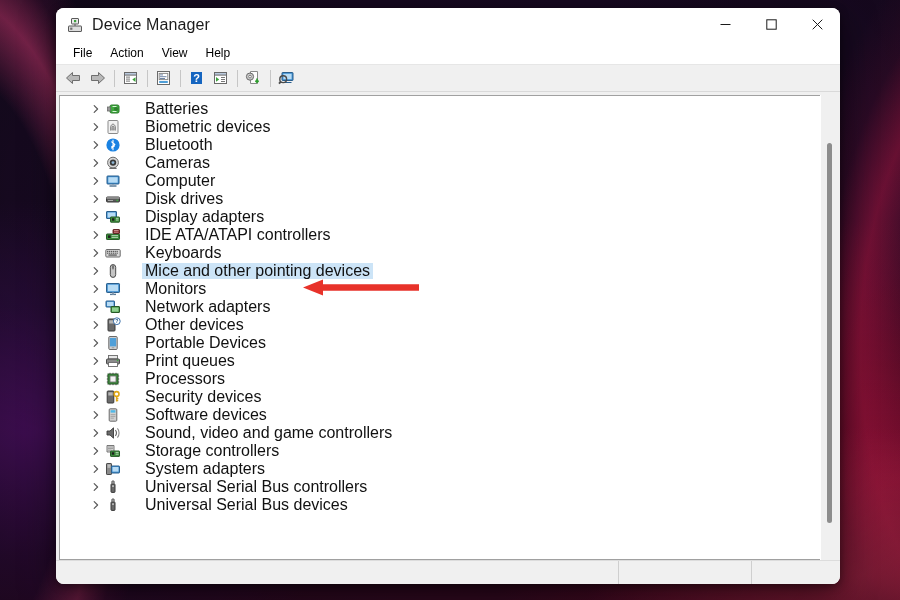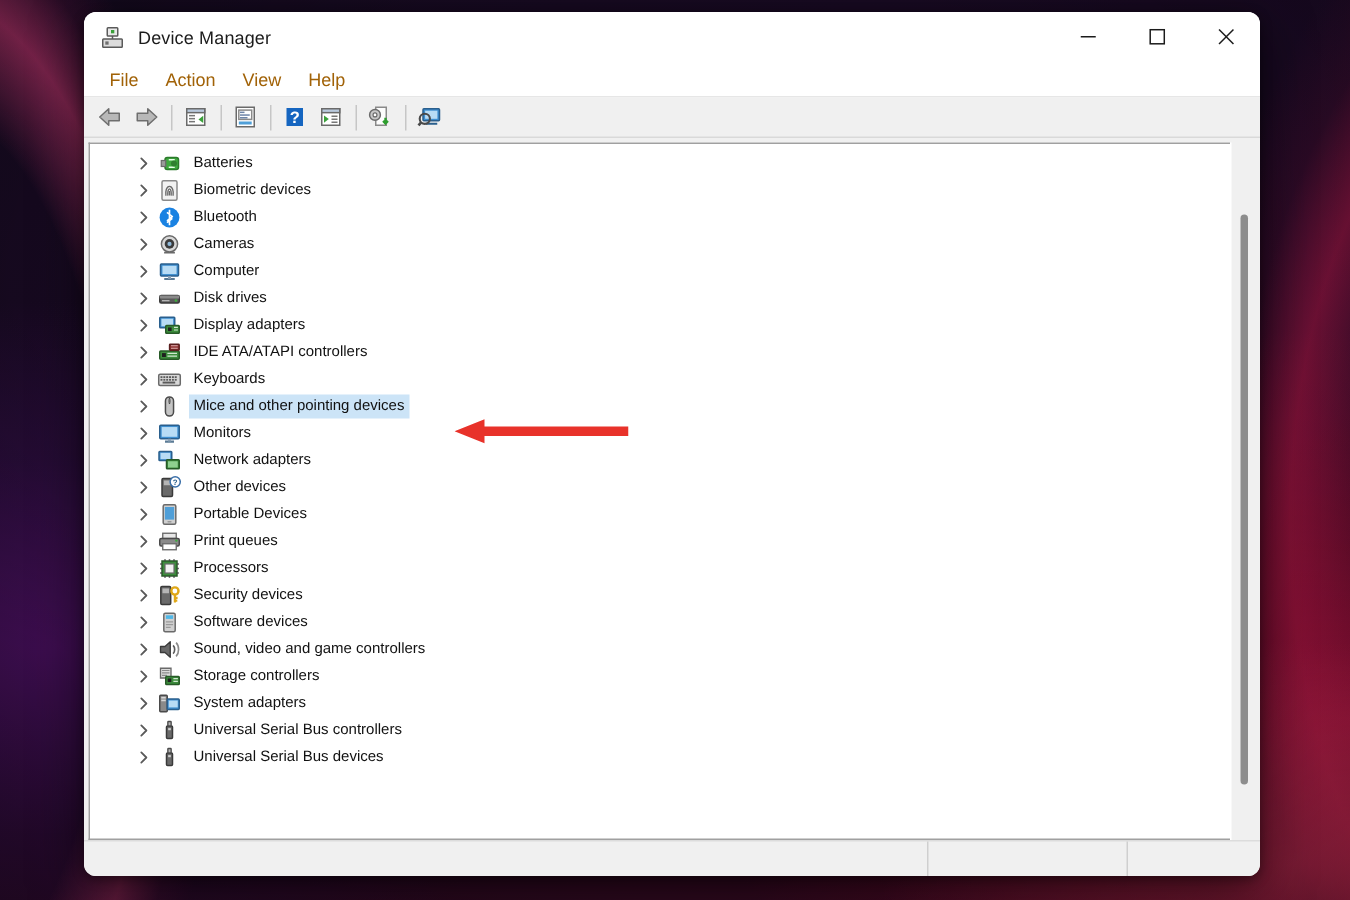--- a/index.html
+++ b/index.html
@@ -60,21 +60,21 @@
     position: relative;
     user-select: none;
   }
   .title-icon {
     width: 16px; height: 16px;
     margin-left: 11px; margin-right: 9px;
     flex: 0 0 16px;
     position: relative;
   }
   .title-text {
-    font-size: 12px; color: #1b1b1b;
+    font-size: 16px; color: #1b1b1b;
     letter-spacing: 0.1px;
     text-align: right;
   }
   .wincontrols {
     position: absolute; right: 0; top: 0;
     height: 33px; display: flex;
   }
   .wc {
     width: 46px; height: 33px;
     display: flex; align-items: center; justify-content: center;
@@ -84,21 +84,21 @@
 
   
   .menubar {
     height: 24px; flex: 0 0 24px;
     background: #ffffff;
     display: flex; align-items: center;
     padding-left: 8px;
     border-bottom: 1px solid #e6e6e6;
   }
   .menu-item {
-    font-size: 12px; color: #a16207;
+    font-size: 12px; color: #000000;
     padding: 2px 9px;
     line-height: 16px;
   }
 
   
   .toolbar {
     height: 27px; flex: 0 0 27px;
     background: #f0f0f0;
     display: flex; align-items: center;
     padding-left: 6px;
@@ -155,24 +155,25 @@
     margin-right: 1px;
   }
   .chev svg { display:block; }
   .ticon {
     width: 16px; height: 16px;
     flex: 0 0 16px;
     margin-right: 5px;
     position: relative;
   }
   .tlabel {
-    font-size: 10px;
+    font-size: 16px;
     color: #111111;
     line-height: 16px;
     padding: 0 3px;
+    margin-left: 16px;
   }
 
   
   .vscroll {
     width: 17px; flex: 0 0 17px;
     background: #f0f0f0;
     border-left: 1px solid #ffffff;
     position: relative;
   }
   .vthumb {

